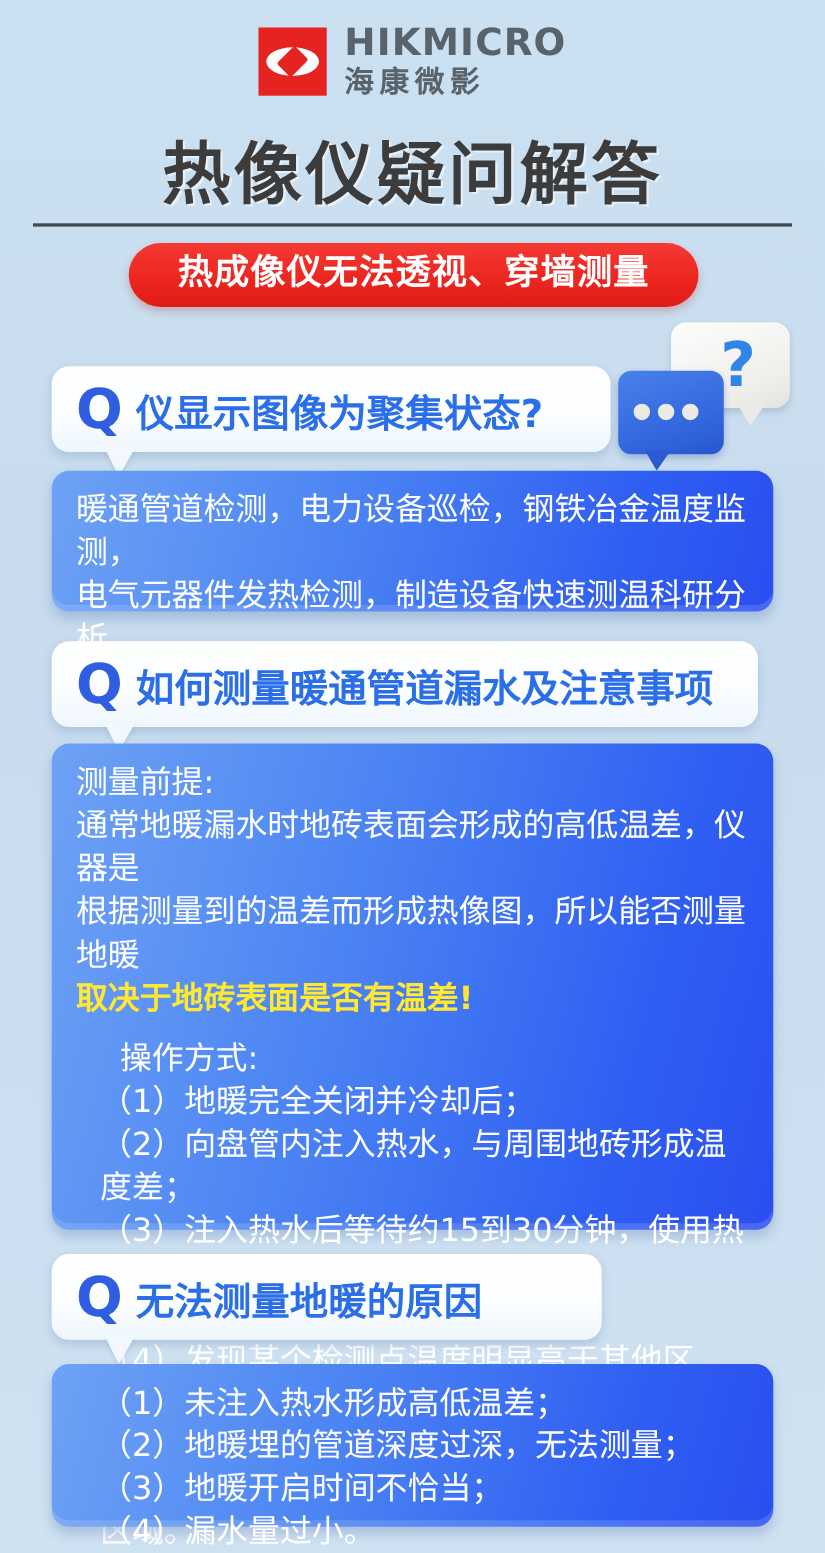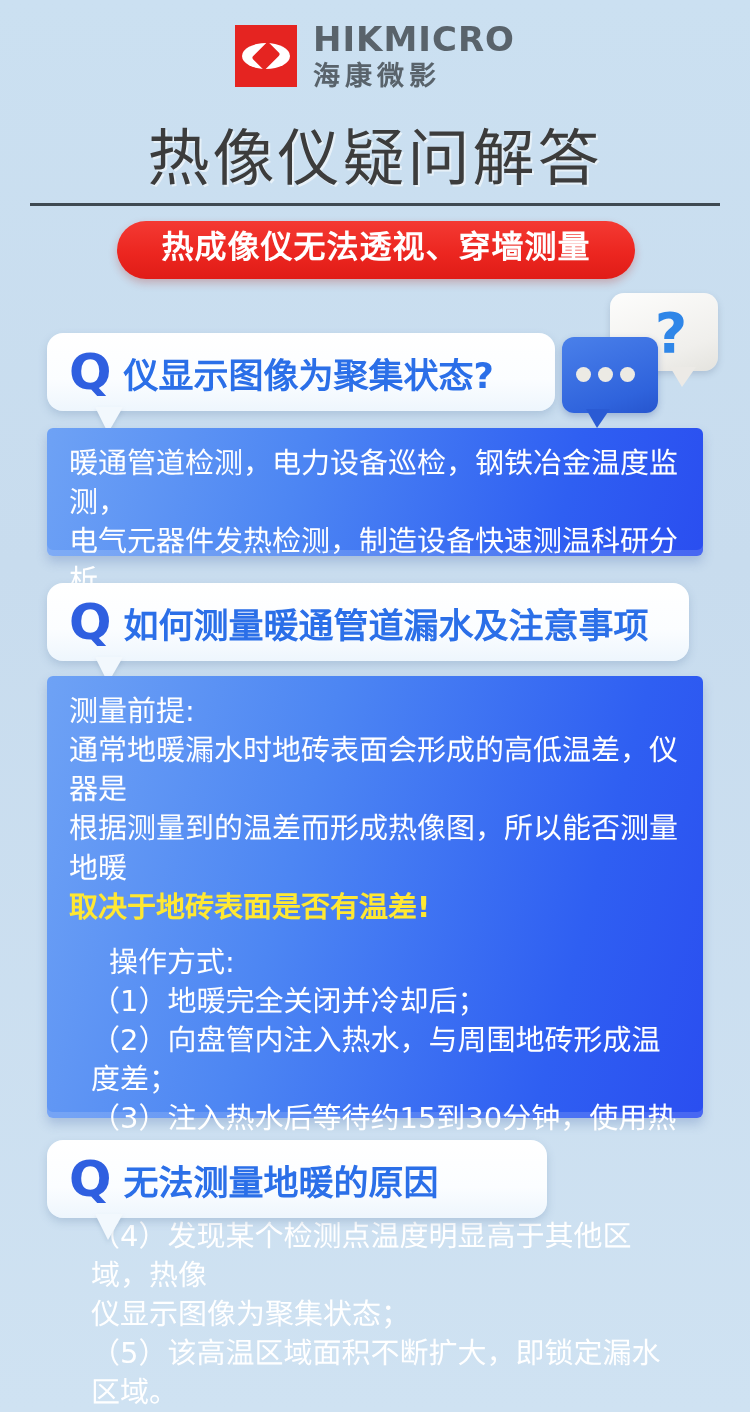--- a/index.html
+++ b/index.html
@@ -76,21 +76,21 @@
     margin-top: 6px;
   }
 
   .main-title {
     position: absolute;
     top: 108px;
     left: 0;
     width: 750px;
     text-align: center;
     font-size: 62px;
-    font-weight: normal;
+    font-weight: bold;
     letter-spacing: 3px;
     color: #3c3c3c;
     text-shadow: 2px 2px 0 rgba(255,255,255,.55);
   }
   .title-rule {
     position: absolute;
     top: 203px;
     left: 30px;
     width: 690px;
     height: 3px;
@@ -239,21 +239,21 @@
 
   #q1 { top: 333px; width: 508px; height: 78px; }
   #q2 { top: 583px; width: 642px; height: 78px; }
   #q3 { top: 1140px; width: 500px; height: 78px; }
 
   
   .a-box {
     position: absolute;
     left: 47px;
     width: 656px;
-    border-radius: 6px;
+    border-radius: 16px;
     background: linear-gradient(105deg, #6ea2f5 0%, #4d86f3 38%, #2f5ff2 78%, #2a4ef0 100%);
     box-shadow: 0 6px 11px rgba(90,120,180,.32),
                 inset 0 -6px 0 rgba(255,255,255,.14);
     box-sizing: border-box;
     padding: 16px 22px 20px 22px;
     color: #ffffff;
   }
   .a-box p {
     margin: 0;
     font-size: 29px;
@@ -337,14 +337,20 @@
     <p class="indent">仪显示图像为聚集状态；</p>
     <p class="indent">（5）该高温区域面积不断扩大，即锁定漏水区域。</p>
   </div>
 
   <div class="q-box" id="q3">
     <span class="q-letter">Q</span>
     <span class="q-text">无法测量地暖的原因</span>
     <span class="q-tail"></span>
   </div>
 
+  <div class="a-box" id="a3">
+    <p class="indent">（1）未注入热水形成高低温差；</p>
+    <p class="indent">（2）地暖埋的管道深度过深，无法测量；</p>
+    <p class="indent">（3）地暖开启时间不恰当；</p>
+    <p class="indent">（4）漏水量过小。</p>
+  </div>
 
 </div>
 
 </body></html>

